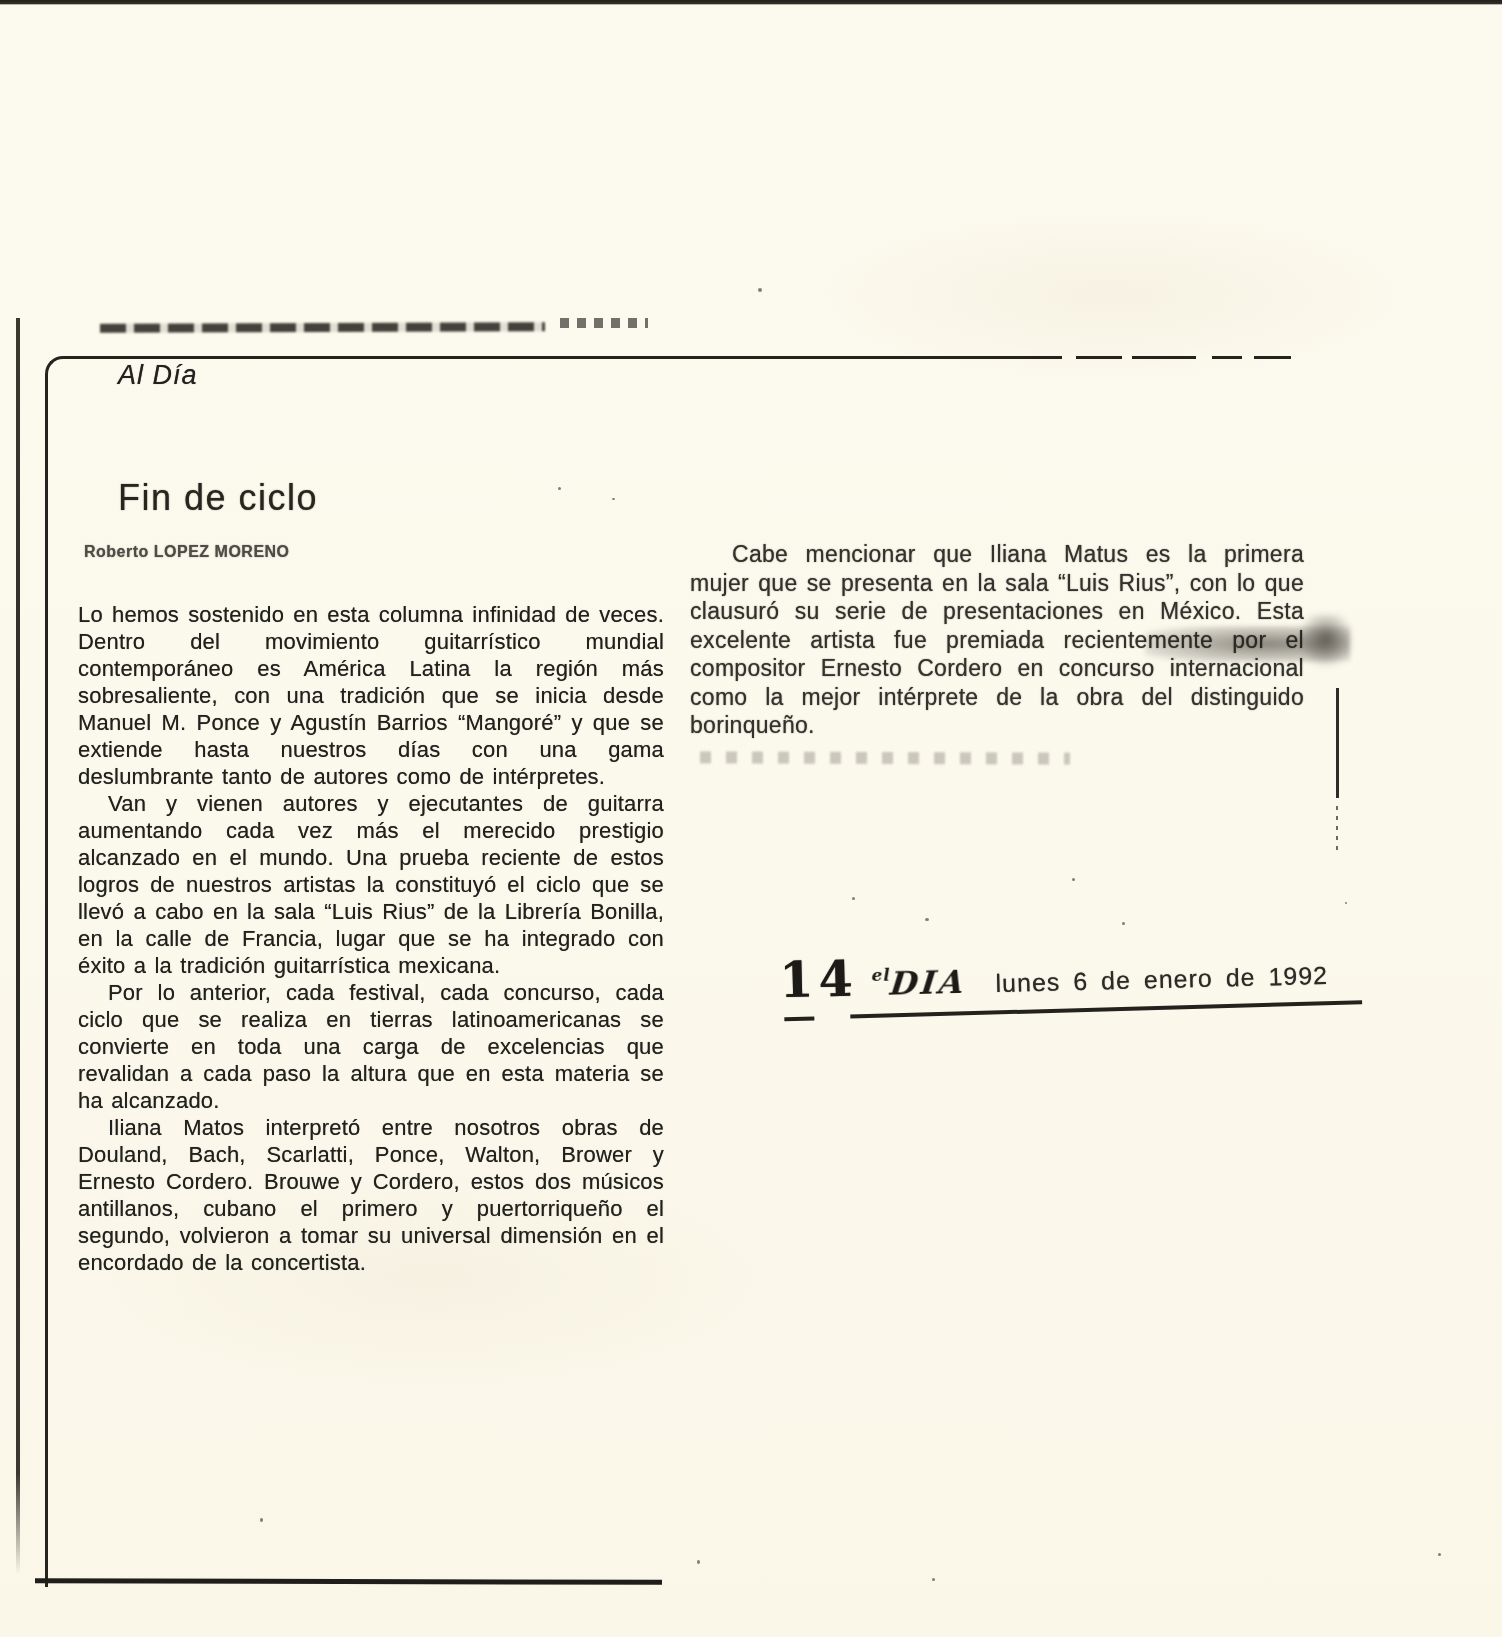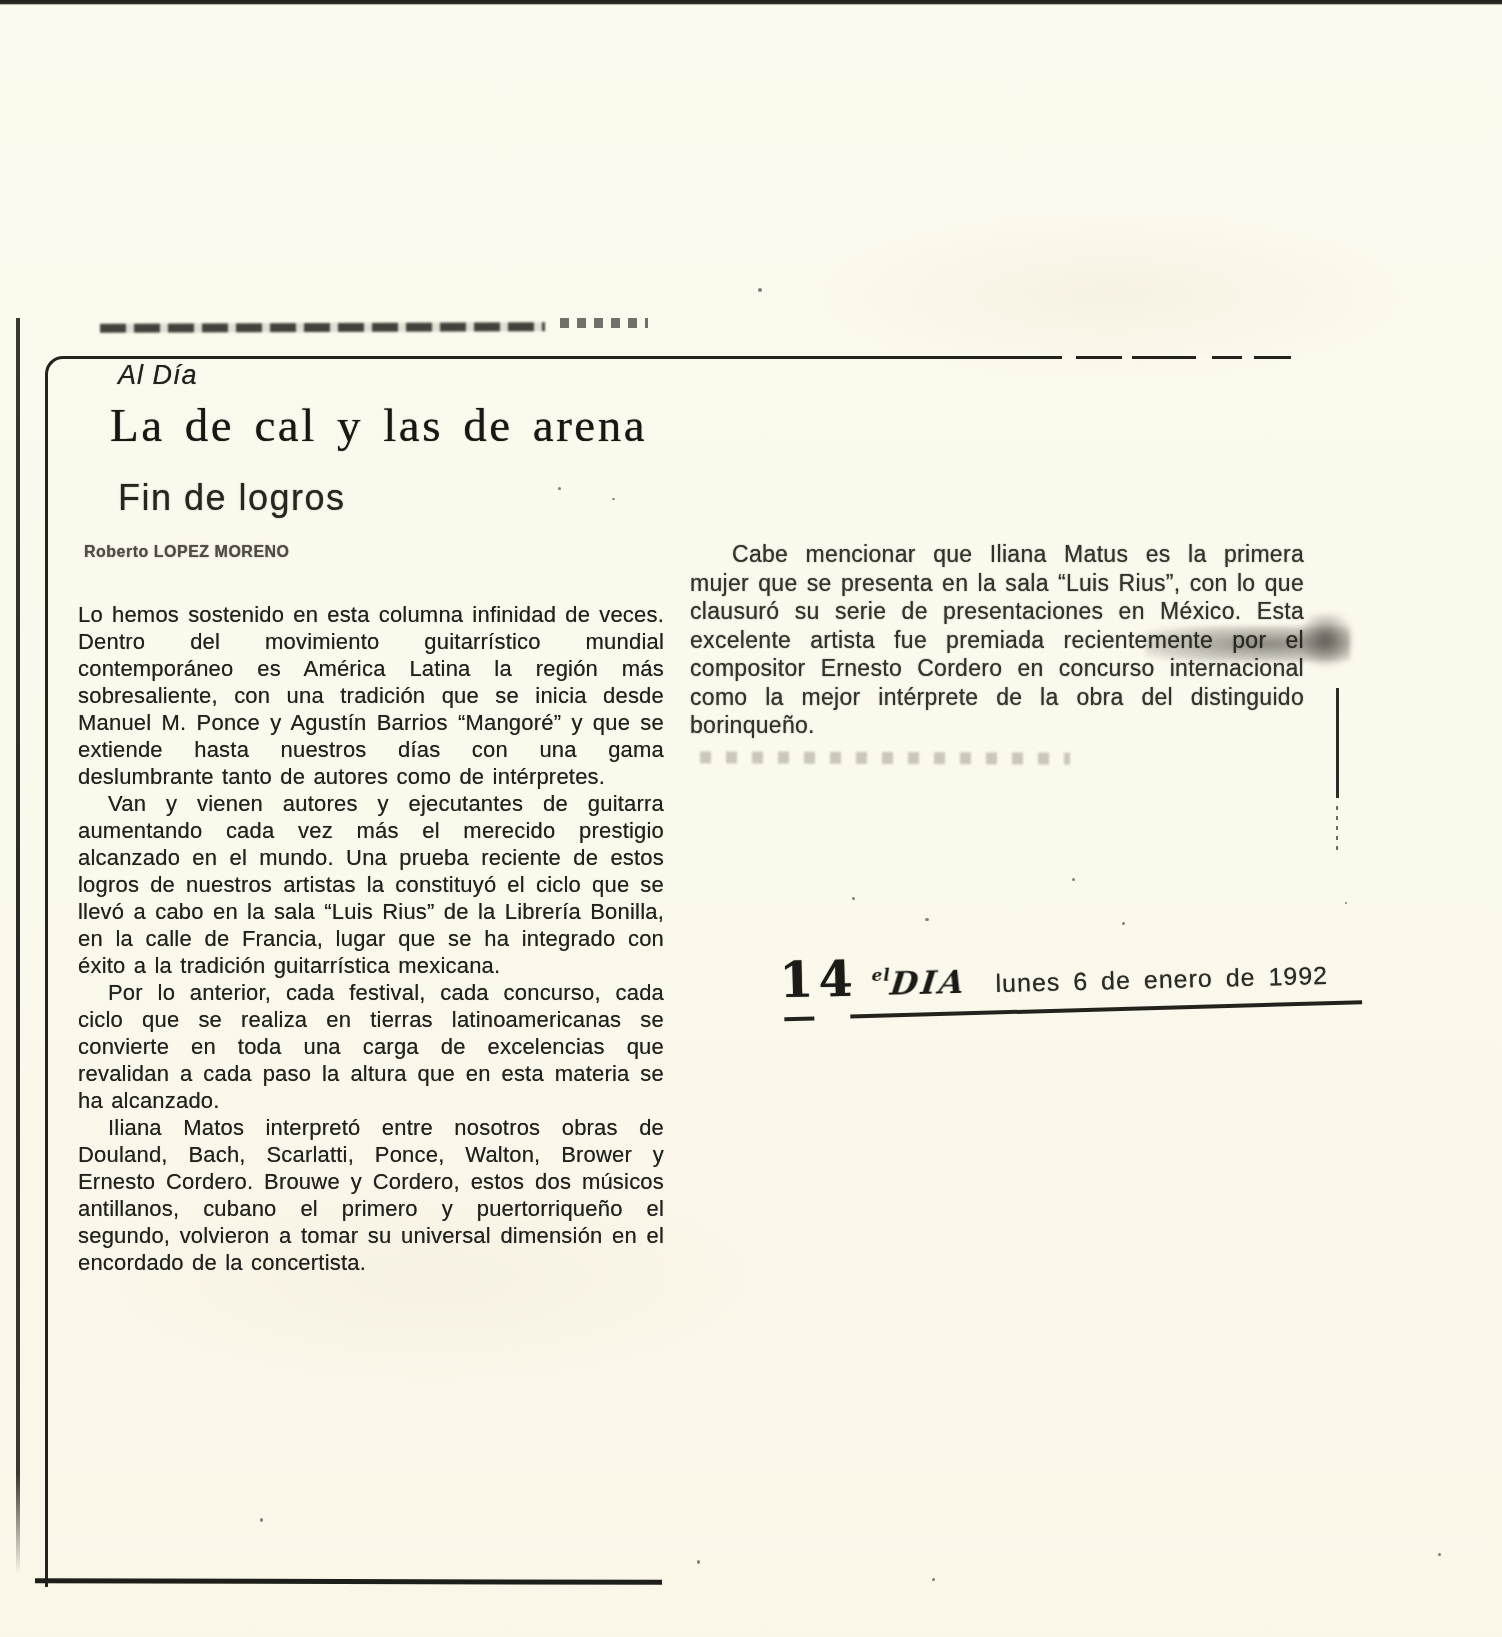--- a/index.html
+++ b/index.html
@@ -104,22 +104,21 @@
   <div class="smudge-marks"></div>
 
   <div class="article-frame"></div>
   <div class="frame-gap g1"></div>
   <div class="frame-gap g2"></div>
   <div class="frame-gap g3"></div>
   <div class="frame-gap g4"></div>
   <div class="bottom-border"></div>
 
   <div class="masthead">Al Día</div>
-  <h1 class="title">La de cal y las de arena</h1>
-  <h2 class="subtitle">Fin de logros</h2>
+  <h2 class="subtitle">Fin de ciclo</h2>
   <div class="byline">Roberto LOPEZ MORENO</div>
 
   <div class="col col-left">
     <p>Lo hemos sostenido en esta columna infinidad de veces. Dentro del movimiento guitarrístico mundial contemporáneo es América Latina la región más sobresaliente, con una tradición que se inicia desde Manuel M. Ponce y Agustín Barrios “Mangoré” y que se extiende hasta nuestros días con una gama deslumbrante tanto de autores como de intérpretes.</p>
     <p class="ind">Van y vienen autores y ejecutantes de guitarra aumentando cada vez más el merecido prestigio alcanzado en el mundo. Una prueba reciente de estos logros de nuestros artistas la constituyó el ciclo que se llevó a cabo en la sala “Luis Rius” de la Librería Bonilla, en la calle de Francia, lugar que se ha integrado con éxito a la tradición guitarrística mexicana.</p>
     <p class="ind">Por lo anterior, cada festival, cada concurso, cada ciclo que se realiza en tierras latinoamericanas se convierte en toda una carga de excelencias que revalidan a cada paso la altura que en esta materia se ha alcanzado.</p>
     <p class="ind">Iliana Matos interpretó entre nosotros obras de Douland, Bach, Scarlatti, Ponce, Walton, Brower y Ernesto Cordero. Brouwe y Cordero, estos dos músicos antillanos, cubano el primero y puertorriqueño el segundo, volvieron a tomar su universal dimensión en el encordado de la concertista.</p>
   </div>
 
   <div class="col col-right">

